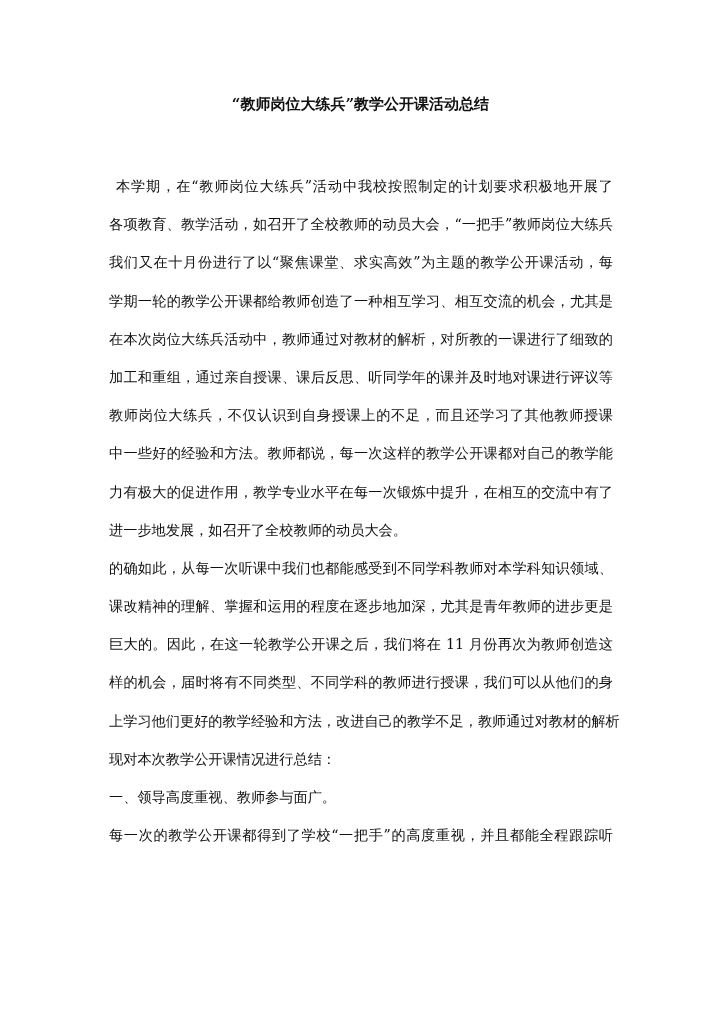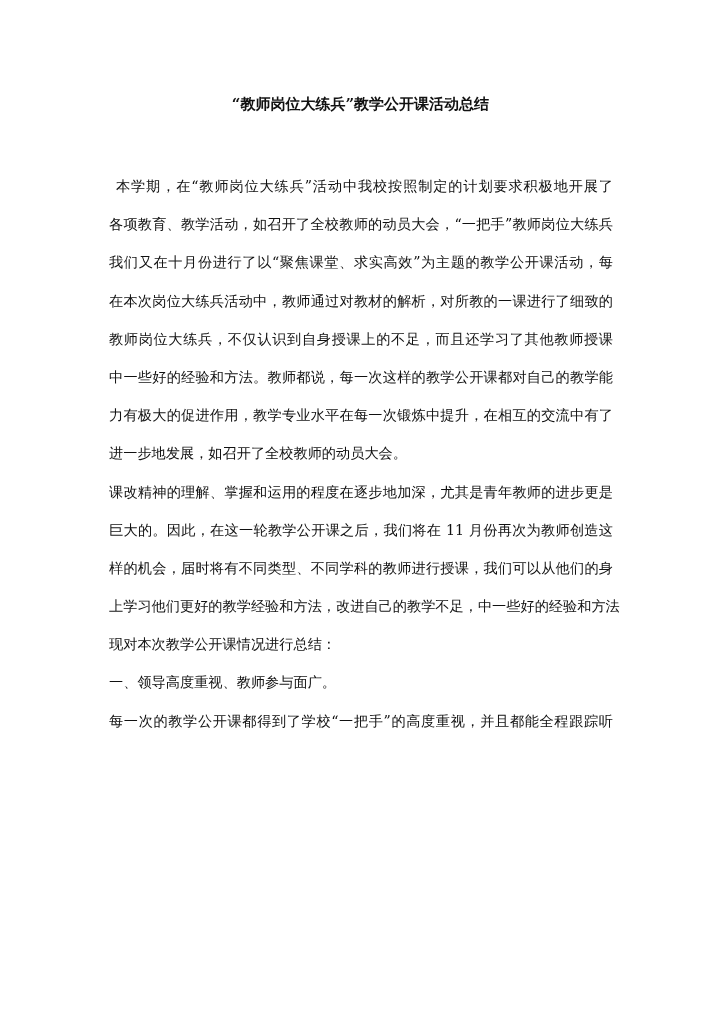--- a/index.html
+++ b/index.html
@@ -16,26 +16,29 @@
 </style>
 </head>
 <body>
 
 <div class="page">
   <div class="title">“教师岗位大练兵”教学公开课活动总结</div>
   <div class="body">
     <div class="line indent">本学期，在“教师岗位大练兵”活动中我校按照制定的计划要求积极地开展了</div>
     <div class="line">各项教育、教学活动，如召开了全校教师的动员大会，“一把手”教师岗位大练兵</div>
     <div class="line">我们又在十月份进行了以“聚焦课堂、求实高效”为主题的教学公开课活动，每</div>
+    <div class="line">学期一轮的教学公开课都给教师创造了一种相互学习、相互交流的机会，尤其是</div>
     <div class="line">在本次岗位大练兵活动中，教师通过对教材的解析，对所教的一课进行了细致的</div>
+    <div class="line">加工和重组，通过亲自授课、课后反思、听同学年的课并及时地对课进行评议等</div>
     <div class="line">教师岗位大练兵，不仅认识到自身授课上的不足，而且还学习了其他教师授课</div>
     <div class="line">中一些好的经验和方法。教师都说，每一次这样的教学公开课都对自己的教学能</div>
     <div class="line">力有极大的促进作用，教学专业水平在每一次锻炼中提升，在相互的交流中有了</div>
     <div class="line last">进一步地发展，如召开了全校教师的动员大会。</div>
+    <div class="line">的确如此，从每一次听课中我们也都能感受到不同学科教师对本学科知识领域、</div>
     <div class="line">课改精神的理解、掌握和运用的程度在逐步地加深，尤其是青年教师的进步更是</div>
     <div class="line">巨大的。因此，在这一轮教学公开课之后，我们将在 11 月份再次为教师创造这</div>
     <div class="line">样的机会，届时将有不同类型、不同学科的教师进行授课，我们可以从他们的身</div>
-    <div class="line">上学习他们更好的教学经验和方法，改进自己的教学不足，中一些好的经验和方法</div>
+    <div class="line">上学习他们更好的教学经验和方法，改进自己的教学不足，教师通过对教材的解析</div>
     <div class="line last">现对本次教学公开课情况进行总结：</div>
     <div class="line last">一、领导高度重视、教师参与面广。</div>
     <div class="line">每一次的教学公开课都得到了学校“一把手”的高度重视，并且都能全程跟踪听</div>
   </div>
 </div>
 
 </body></html>

